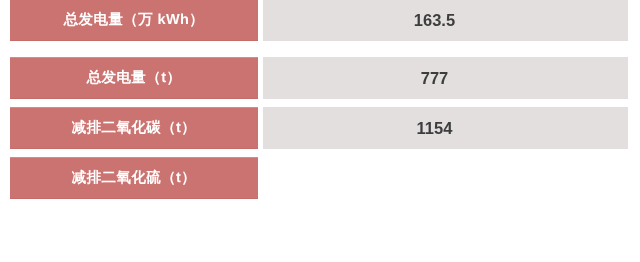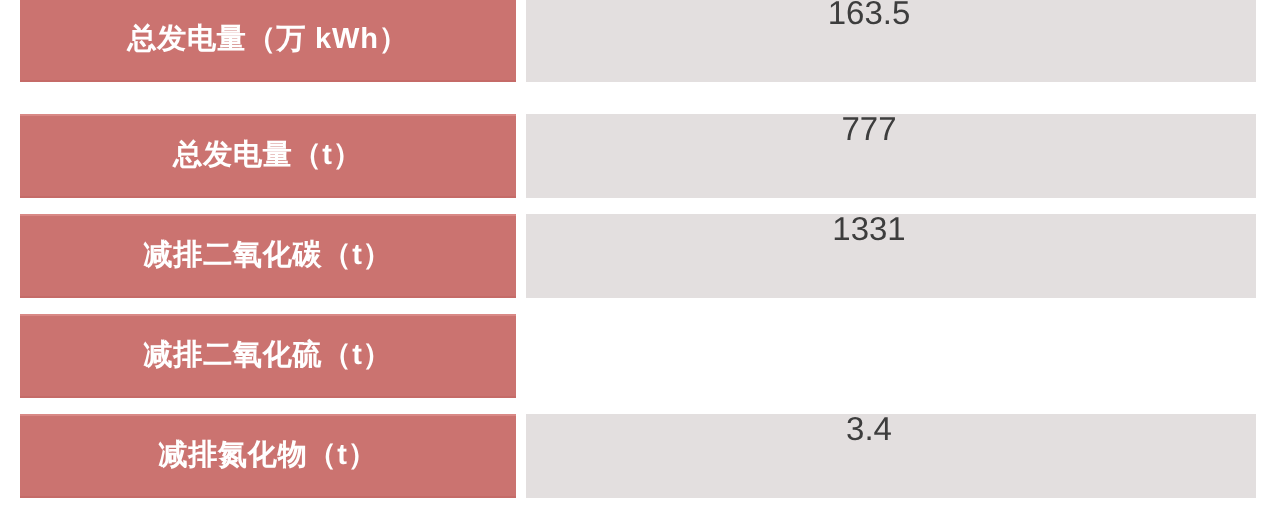--- a/index.html
+++ b/index.html
@@ -53,24 +53,24 @@
     border-bottom: 1px solid #c56b68;
     text-rendering: geometricPrecision;
   }
 
   .value-cell {
     margin-left: 5px;
     width: 365px;
     background: #e3dfdf;
     color: #3d3d3d;
     display: flex;
-    align-items: flex-start;
+    align-items: center;
     justify-content: center;
     font-size: 16.5px;
-    font-weight: normal;
+    font-weight: bold;
     line-height: 1;
     box-sizing: border-box;
     padding-right: 22px;
   }
 </style>
 </head>
 <body>
 
 <div id="stats-table">
 
@@ -90,32 +90,24 @@
     <div class="value-cell">
       <span>777</span>
     </div>
   </div>
 
   <div class="stats-row r2">
     <div class="label-cell">
       <span>减排二氧化碳（t）</span>
     </div>
     <div class="value-cell">
-      <span>1331</span>
+      <span>1154</span>
     </div>
   </div>
 
   <div class="stats-row r3">
     <div class="label-cell">
       <span>减排二氧化硫（t）</span>
     </div>
   </div>
 
-  <div class="stats-row r4">
-    <div class="label-cell">
-      <span>减排氮化物（t）</span>
-    </div>
-    <div class="value-cell">
-      <span>3.4</span>
-    </div>
-  </div>
 
 </div>
 
 </body></html>

